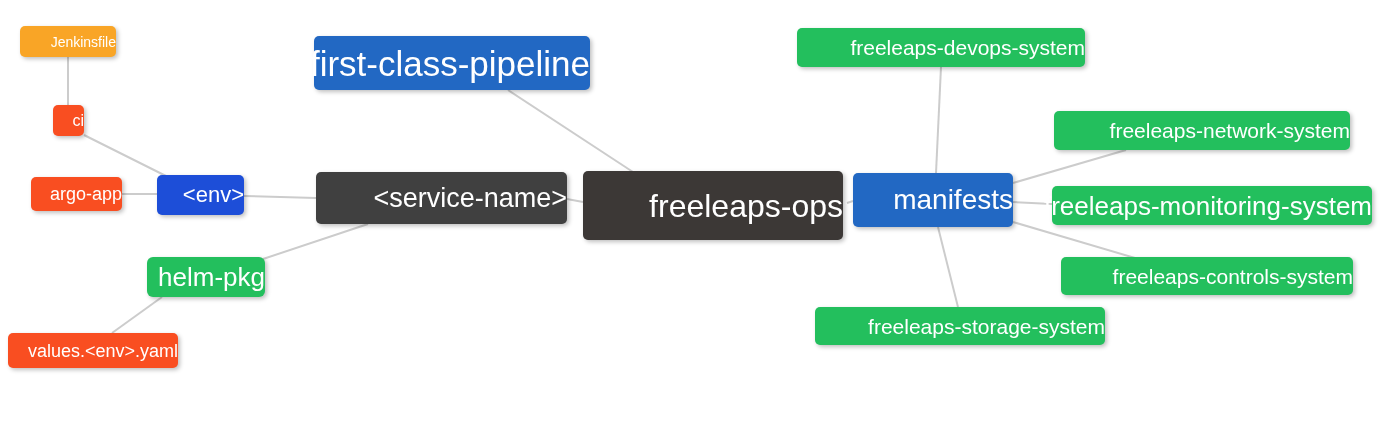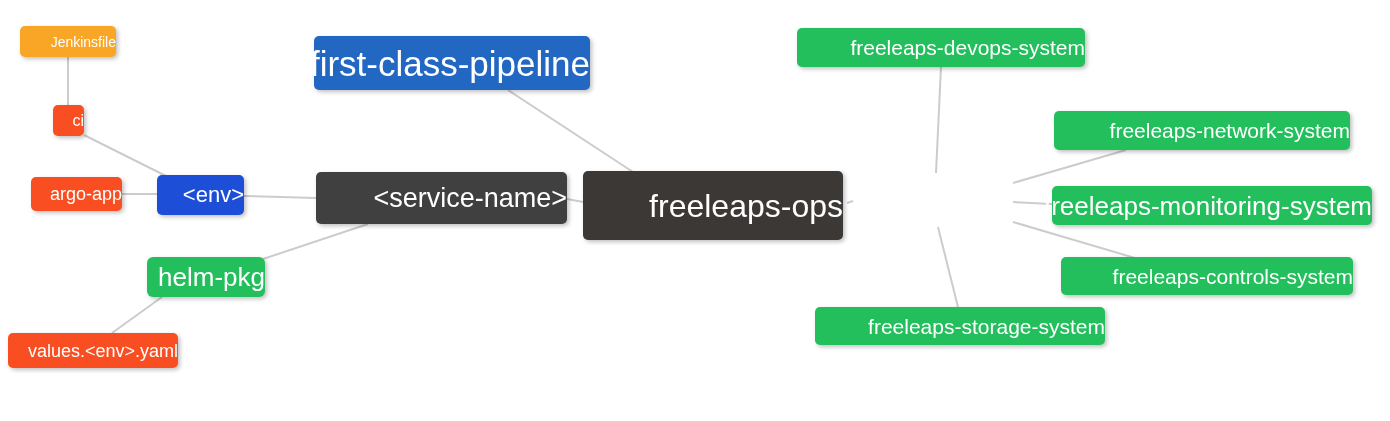--- a/index.html
+++ b/index.html
@@ -81,20 +81,23 @@
     </div>
     <div class="node" style="left: 147px; top: 257px; width: 118px; height: 40px; background: rgb(35, 191, 93); font-size: 26px; border-radius: 6px;">
       <span>helm-pkg</span>
     </div>
     <div class="node" style="left: 8px; top: 333px; width: 170px; height: 35px; background: rgb(249, 78, 33); font-size: 18px;">
       <span>values.&lt;env&gt;.yaml</span>
     </div>
     <div class="node" style="left: 583px; top: 171px; width: 260px; height: 69px; background: rgb(60, 56, 54); font-size: 32px;">
       <span>freeleaps-ops</span>
     </div>
+    <div class="node" style="left: 853px; top: 173px; width: 160px; height: 54px; background: rgb(34, 104, 195); font-size: 28px;">
+      <span>manifests</span>
+    </div>
     <div class="node" style="left: 797px; top: 28px; width: 288px; height: 39px; background: rgb(35, 191, 93); font-size: 21px;">
       <span>freeleaps-devops-system</span>
     </div>
     <div class="node" style="left: 1054px; top: 111px; width: 296px; height: 39px; background: rgb(35, 191, 93); font-size: 21px;">
       <span>freeleaps-network-system</span>
     </div>
     <div class="node" style="left: 1052px; top: 186px; width: 320px; height: 39px; background: rgb(35, 191, 93); font-size: 26px;">
       <span>freeleaps-monitoring-system</span>
     </div>
     <div class="node" style="left: 1061px; top: 257px; width: 292px; height: 38px; background: rgb(35, 191, 93); font-size: 21px;">

